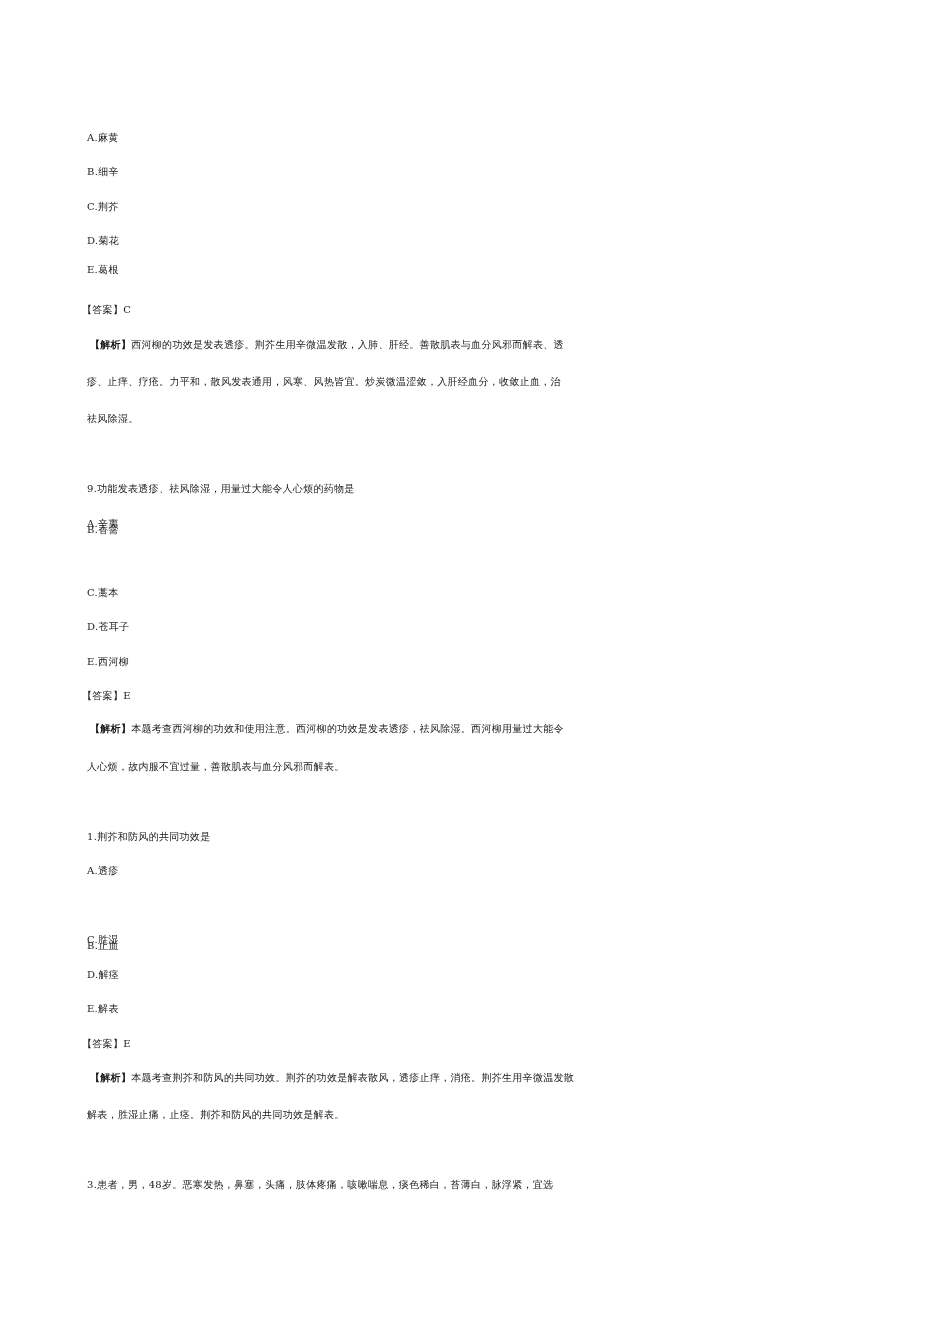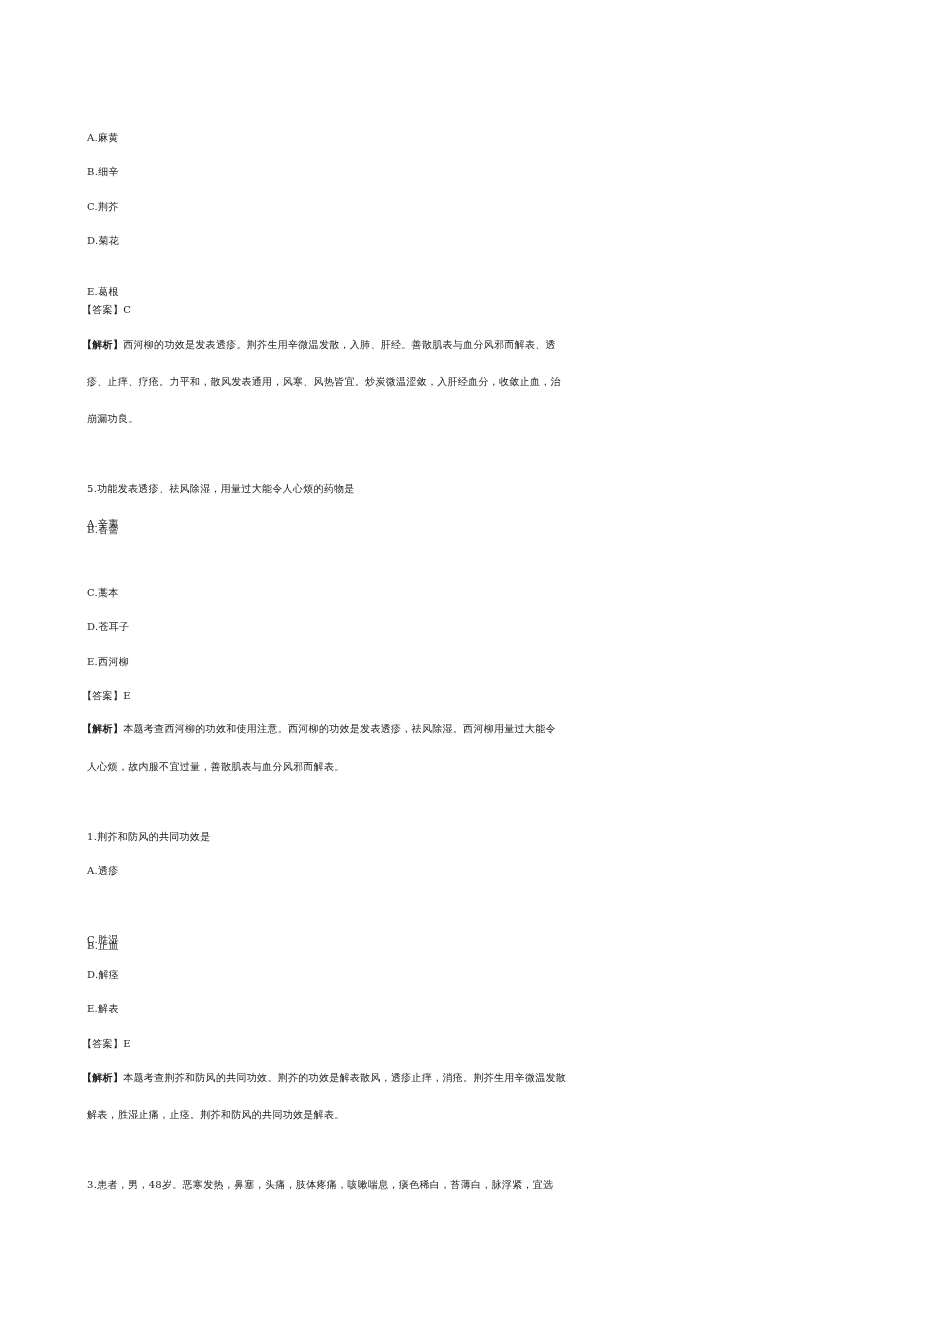--- a/index.html
+++ b/index.html
@@ -6,44 +6,44 @@
   body {
     width: 950px; height: 1344px; position: relative; overflow: hidden;
     font-family: "DejaVu Serif", "Liberation Serif", serif;
     color: #1a1a1a;
   }
   .line {
     position: absolute; left: 87px; font-size: 10px; line-height: 20px;
     white-space: nowrap; letter-spacing: 0.3px;
   }
   .line.full { width: 770px; }
-  .bracket { font-weight: bold; }
+  .bracket { font-weight: bold; margin-left: 8px; }
   .answer { left: 87px; text-align: center; }
 </style>
 </head>
 <body>
 
 <div>
   <div class="line" style="top:128px">A.麻黄</div>
   <div class="line" style="top:162px">B.细辛</div>
   <div class="line" style="top:197px">C.荆芥</div>
   <div class="line" style="top:231px">D.菊花</div>
-  <div class="line" style="top:282px">E.葛根</div>
+  <div class="line" style="top:260px">E.葛根</div>
   <div class="line answer" style="top:300px;left:82px">
     <span>【答案】</span><span>C</span>
   </div>
   <div class="line full" style="top:335px;left:82px">
     <span class="bracket">【解析】</span><span>西河柳的功效是发表透疹。荆芥生用辛微温发散，入肺、肝经。善散肌表与血分风邪而解表、透</span>
   </div>
   <div class="line full" style="top:372px">疹、止痒、疗疮。力平和，散风发表通用，风寒、风热皆宜。炒炭微温涩敛，入肝经血分，收敛止血，治</div>
-  <div class="line full" style="top:409px">崩漏功良。</div>
+  <div class="line full" style="top:409px">祛风除湿。</div>
 </div>
 
 <div>
-  <div class="line" style="top:479px">5.功能发表透疹、祛风除湿，用量过大能令人心烦的药物是</div>
+  <div class="line" style="top:479px">9.功能发表透疹、祛风除湿，用量过大能令人心烦的药物是</div>
   <div class="line" style="top:514px">A.辛夷</div>
   <div class="line" style="top:520px">B.香薷</div>
   <div class="line" style="top:583px">C.藁本</div>
   <div class="line" style="top:617px">D.苍耳子</div>
   <div class="line" style="top:652px">E.西河柳</div>
   <div class="line answer" style="top:686px;left:82px">
     <span>【答案】</span><span>E</span>
   </div>
   <div class="line full" style="top:719px;left:82px">
     <span class="bracket">【解析】</span><span>本题考查西河柳的功效和使用注意。西河柳的功效是发表透疹，祛风除湿。西河柳用量过大能令</span>

